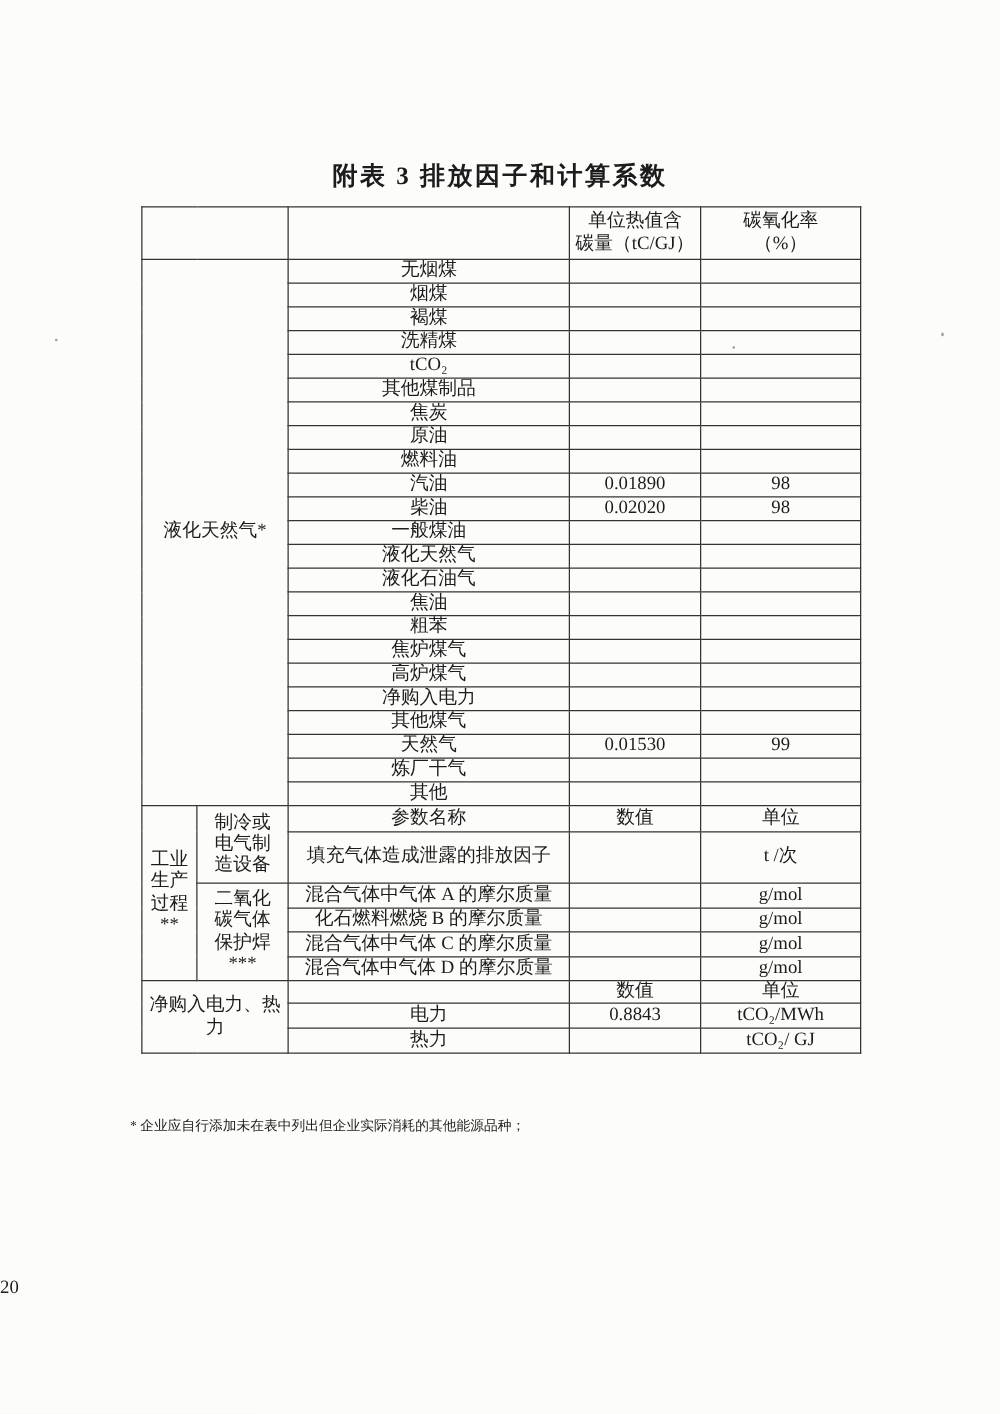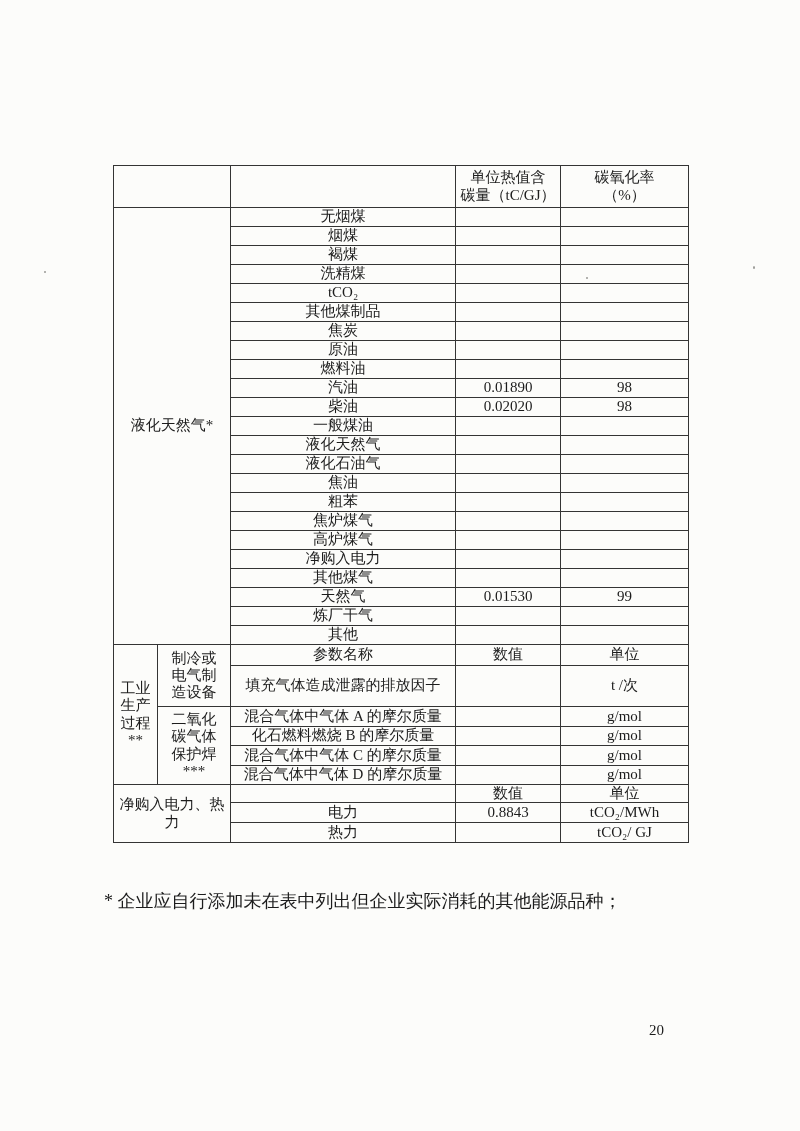--- a/index.html
+++ b/index.html
@@ -26,37 +26,38 @@
   .name-left{text-align:left; padding-left:10px;}
   tr.r-header{height:42px;}
   tr.r-fuel{height:19px;}
   tr.r-param{height:20.5px;}
   tr.r-fill{height:41.5px;}
   tr.r-gas{height:19.5px;}
   tr.r-nph{height:16.5px;}
   tr.r-np{height:20px;}
   .footnotes{
     position:absolute; left:104px; top:891px; width:594px;
-    font-size:18px; line-height:21.8px; text-align:justify;
+    font-size:11px; line-height:21.8px; text-align:justify;
   }
   .footnotes p{margin:0;}
   .page-number{
     position:absolute; top:1022px; left:0; width:640px;
-    text-align:right; font-size:15px;margin-left:24px;
+    text-align:left; font-size:15px;
   }
   .speck{position:absolute; background:#9a9a96; border-radius:50%;}
   .speck.s1{left:44px; top:271px; width:2px; height:2px;}
   .speck.s2{left:586px; top:277px; width:2px; height:2px;}
   .speck.s3{left:753px; top:266px; width:2px; height:3px;}
 </style>
 </head>
 <body>
 
 <div class="page">
 
+  <div class="title">附表 3  排放因子和计算系数</div>
 
   <table class="main">
     <colgroup>
       <col style="width:44px">
         <col style="width:73px">
         <col style="width:225px">
       <col style="width:105px">
         <col style="width:128px">
     </colgroup>
 

